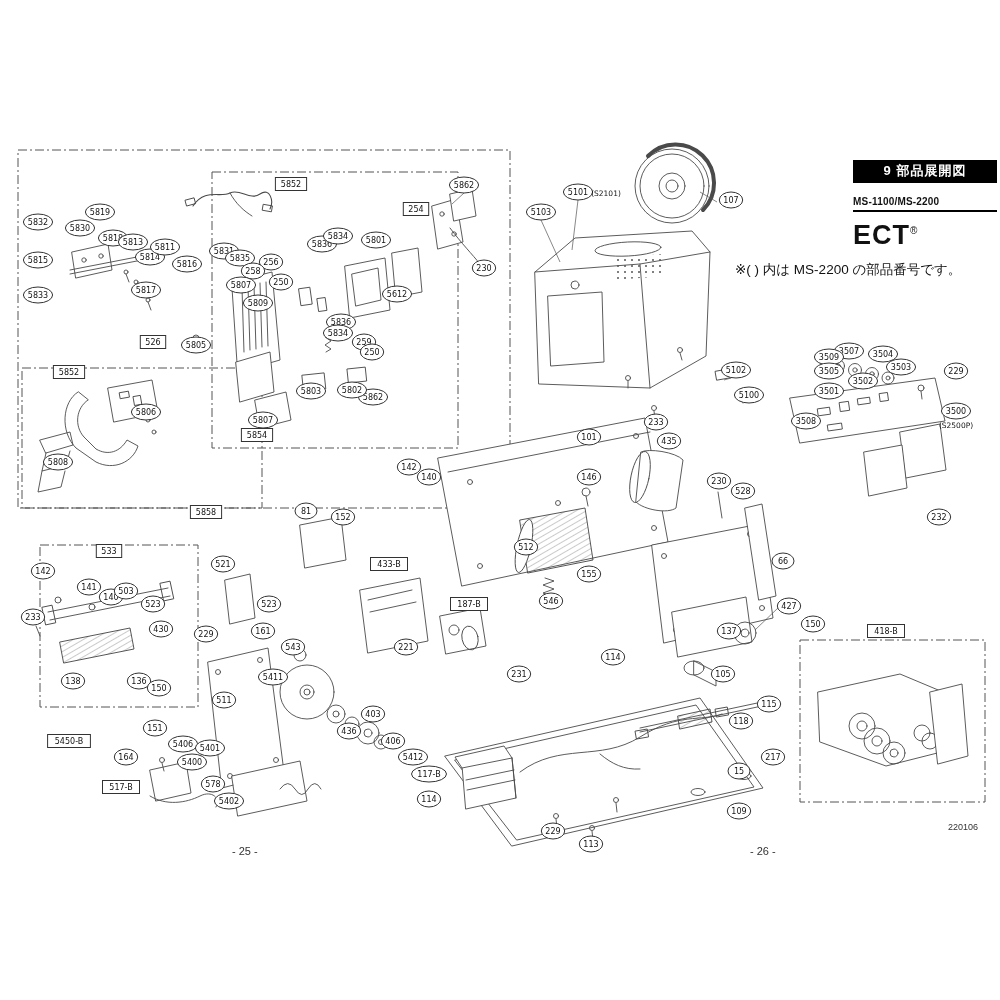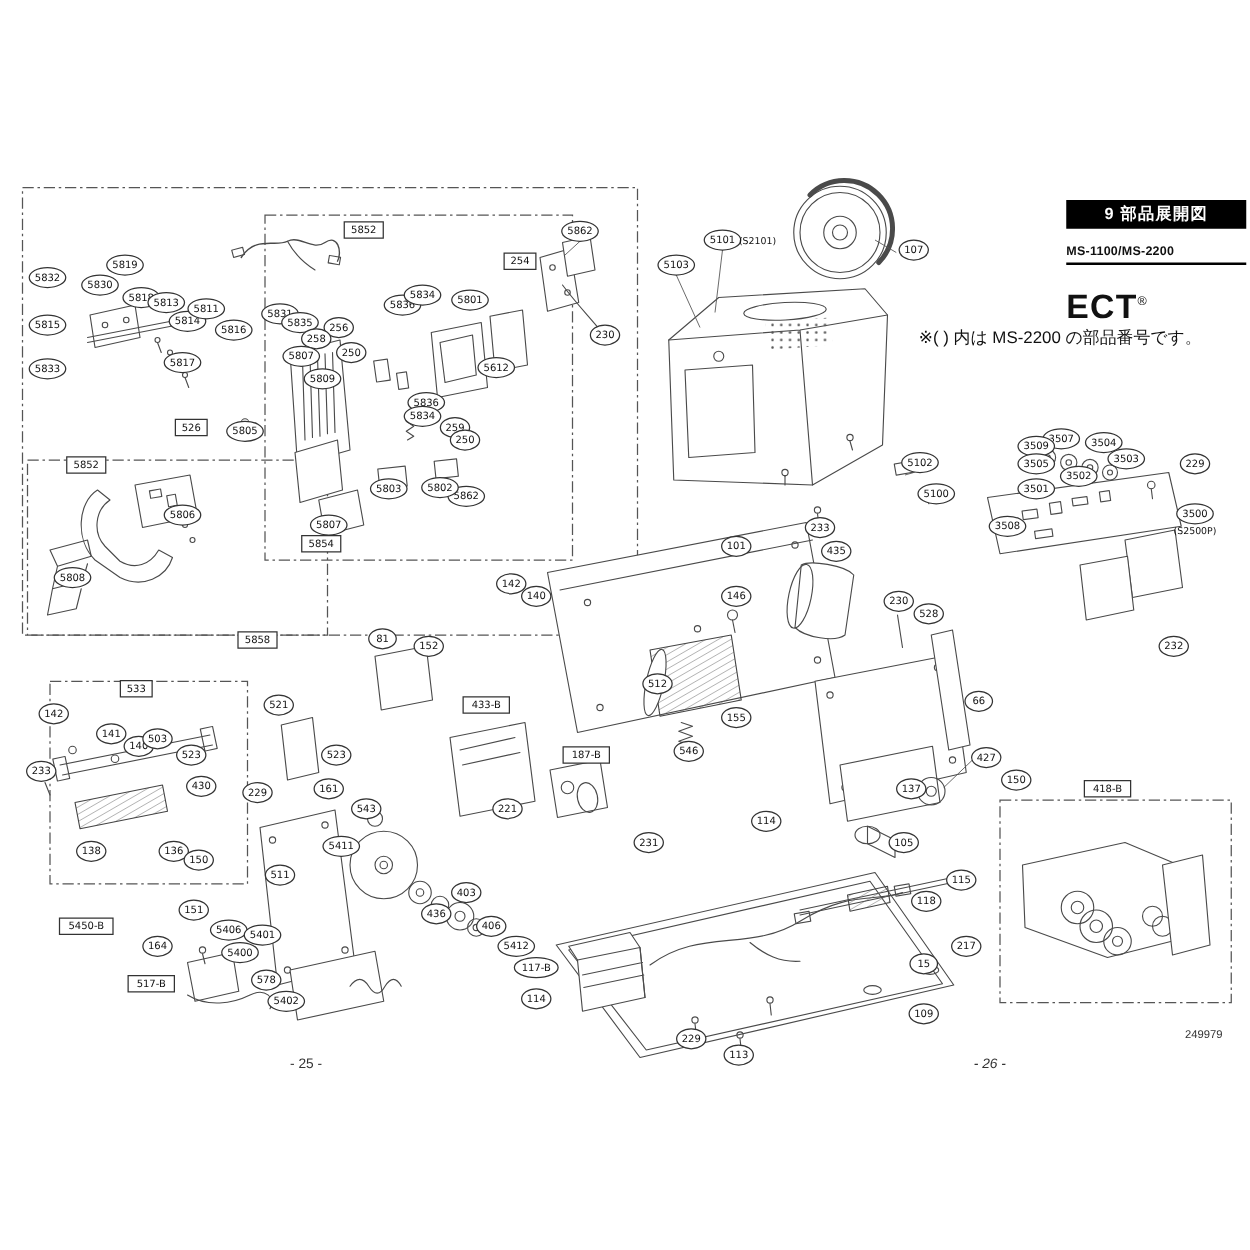--- a/index.html
+++ b/index.html
@@ -14,26 +14,26 @@
   
   .co-shape{fill:#fff;stroke:#333;stroke-width:1;}
   .co-text{font:8px "DejaVu Sans",sans-serif;text-anchor:middle;fill:#111;}
   .co-sub{font:7.5px "DejaVu Sans",sans-serif;text-anchor:middle;fill:#111;}
   
   .header{position:absolute;left:853px;top:160px;width:144px;}
   .title-bar{background:#000;color:#fff;font-weight:bold;font-size:13px;
              text-align:center;padding:2px 4px 3px;letter-spacing:1px;}
   .model{font-weight:bold;font-size:10px;margin-top:13px;padding-bottom:3px;
          border-bottom:2.5px solid #000;letter-spacing:0.2px;}
-  .brand-row{margin-top:18px;font-weight:bold;font-size:27px;letter-spacing:1px;}
+  .brand-row{margin-top:8px;font-weight:bold;font-size:27px;letter-spacing:1px;}
   .reg{font-size:10px;vertical-align:super;font-weight:normal;}
   .note{position:absolute;left:735px;top:261px;font-size:13.5px;color:#111;}
   .page-num{position:absolute;top:845px;font-size:11px;color:#333;}
   .page-num.left{left:232px;text-align:center;}
-  .page-num.right{left:779px;font-style:italic;}
+  .page-num.right{left:750px;}
   .doc-num{position:absolute;left:948px;top:822px;font-size:9px;color:#333;}
 </style>
 </head>
 <body>
 
 <div class="page">
 
   <svg width="1000" height="1000" viewBox="0 0 1000 1000">
     <defs>
       <pattern id="hatch" width="5" height="5" patternUnits="userSpaceOnUse" patternTransform="rotate(60)">
@@ -769,15 +769,15 @@
     <div class="model">MS-1100/MS-2200</div>
     <div class="brand-row">
       <span>ECT</span><span class="reg">®</span>
     </div>
   </div>
 
   <div class="note">※( ) 内は MS-2200 の部品番号です。</div>
 
   <div class="page-num left">- 25 -</div>
   <div class="page-num right">- 26 -</div>
-  <div class="doc-num">249979</div>
+  <div class="doc-num">220106</div>
 
 </div>
 
 </body></html>

